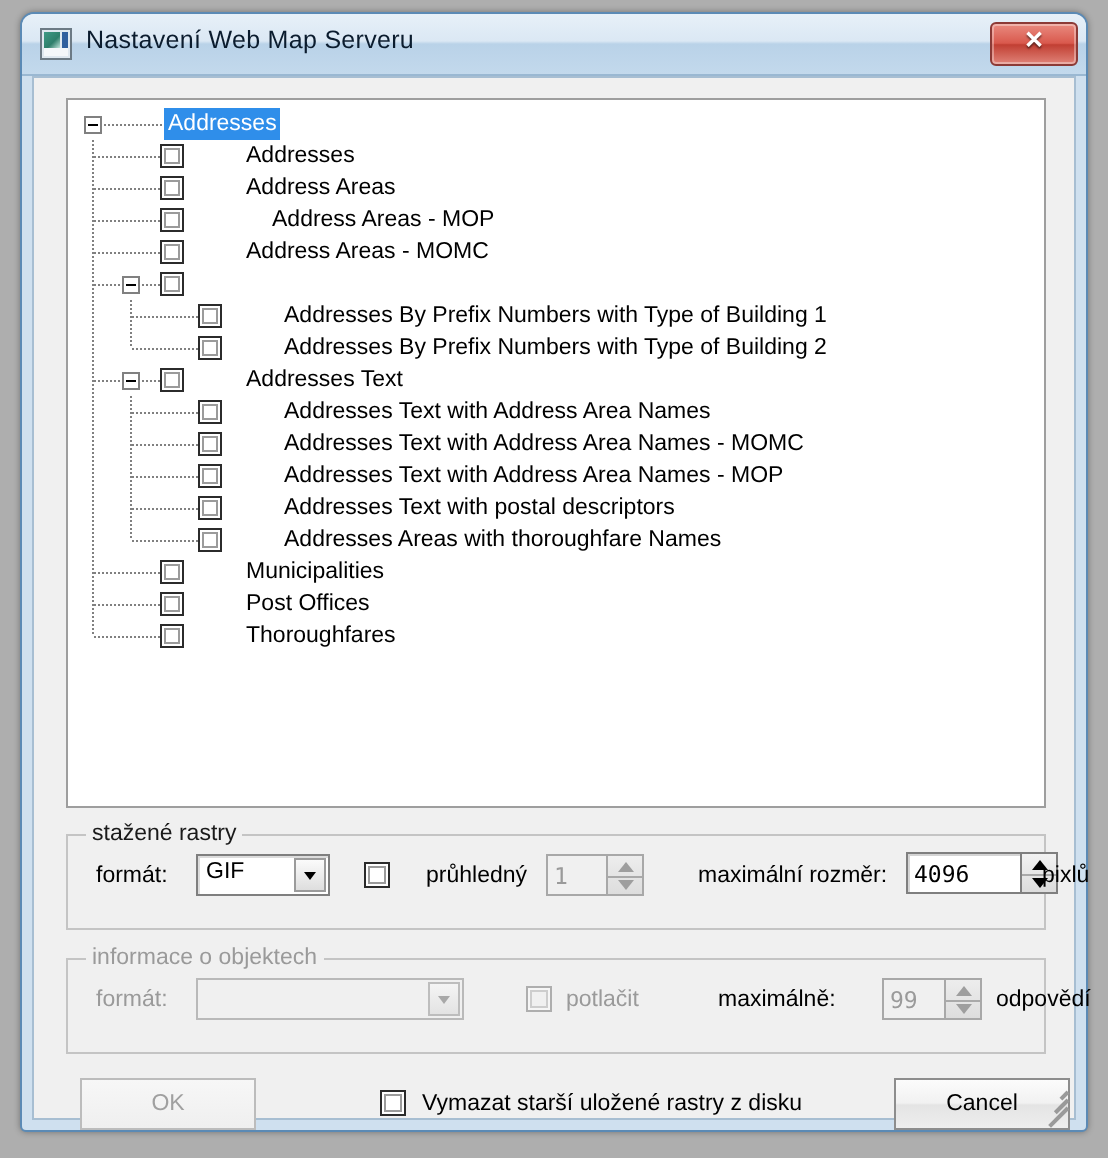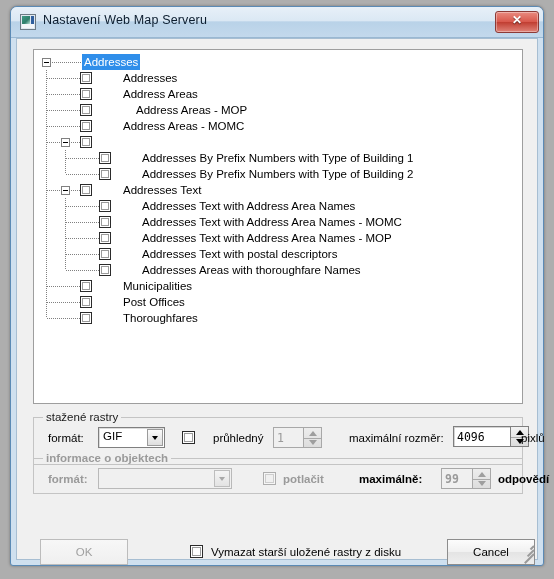--- a/index.html
+++ b/index.html
@@ -462,21 +462,21 @@
         <span class="sv">4096</span>
         <span class="sbtns">
           <span class="up"></span>
             <span class="dn"></span>
         </span>
       </div>
 
       <span class="lbl" style="left:487px; top:14px;">pixlů</span>
     </div>
 
-    <div class="groupbox disabled" style="left:16px; top:419px; width:490px; height:36px;font-weight:bold;">
+    <div class="groupbox disabled" style="left:16px; top:440px; width:490px; height:48px;">
       <span class="gb-title">informace o objektech</span>
 
       <span class="lbl dis" style="left:14px; top:14px;">formát:</span>
 
       <div class="combo disabled" style="left:64px; top:9px; width:134px; height:21px;">
         <span class="cv"></span>
         <span class="cbtn"></span>
       </div>
 
       <div class="wcheck disabled" style="left:229px; top:13px;"></div>

